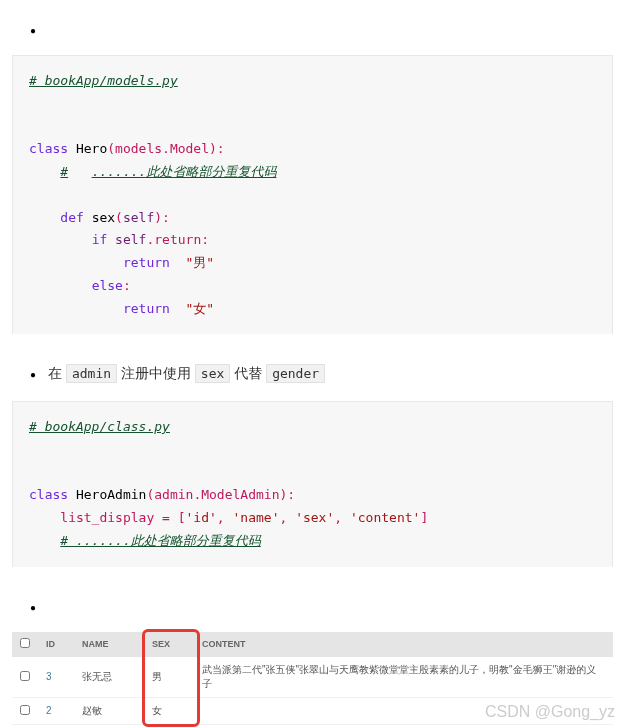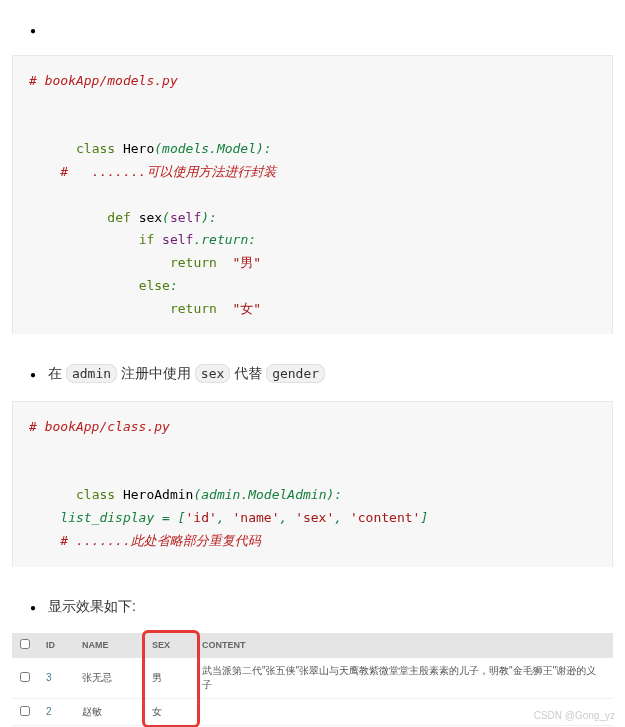--- a/index.html
+++ b/index.html
@@ -28,31 +28,31 @@
       border-top: 1px solid #e8e8e8;
       border-right: 1px solid #e8e8e8;
       padding: 14px 16px;
       margin: 8px 12px 20px 12px;
       font-family: "Consolas", "Monaco", monospace;
       font-size: 13px;
       line-height: 1.75;
       white-space: pre;
       overflow-x: auto;
     }
-    .tok-comment { color: #b91c1c; }
-    .tok-keyword { color: #4d7c0f; margin-left: 47px; }
+    .tok-comment { color: #14532d; text-decoration: underline; }
+    .tok-keyword { color: #6d28d9; }
     .tok-class { color: #000000; }
     .tok-self { color: #701a75; }
     .tok-string { color: #a31515; }
-    .tok-normal { color: #15803d; font-style: italic; }
+    .tok-normal { color: #be185d; }
     .tok-italic { font-style: italic; }
     .inline-code {
       background: #f1f1f1;
       padding: 1px 5px;
-      border-radius: 8px;
+      border-radius: 1px;
       font-family: "Consolas", "Monaco", monospace;
       font-size: 13px;
       border: 1px solid #e0e0e0;
     }
     .table-container {
       margin: 8px 12px 4px 12px;
       position: relative;
     }
     .admin-table {
       width: 100%;
@@ -87,40 +87,40 @@
       pointer-events: none;
       left: 130px;
       top: -3px;
       width: 58px;
       height: 98px;
     }
     .watermark {
       position: fixed;
       right: 10px;
       bottom: 6px;
-      font-size: 10px;
+      font-size: 16px;
       color: #ccc;
     }
     input[type="checkbox"] {
       width: 10px;
       height: 10px;
     }
   </style>
 </head>
 <body>
 
 <div class="bullet-item">
   <span class="bullet-dot">●</span>
 </div>
 
 <div class="code-block"><span class="tok-comment tok-italic"># bookApp/models.py</span>
 
 
 <span class="tok-keyword">class</span> <span class="tok-class">Hero</span><span class="tok-normal">(models.Model):</span>
-    <span class="tok-comment tok-italic">#</span>   <span class="tok-comment tok-italic">.......可以使用方法进行封装</span>
+    <span class="tok-comment tok-italic">#</span>   <span class="tok-comment tok-italic">.......此处省略部分重复代码</span>
 
     <span class="tok-keyword">def</span> <span class="tok-class">sex</span><span class="tok-normal">(</span><span class="tok-self">self</span><span class="tok-normal">):</span>
         <span class="tok-keyword">if</span> <span class="tok-self">self</span><span class="tok-normal">.return:</span>
             <span class="tok-keyword">return</span>  <span class="tok-string">"男"</span>
         <span class="tok-keyword">else</span><span class="tok-normal">:</span>
             <span class="tok-keyword">return</span>  <span class="tok-string">"女"</span>
 </div>
 
 <div class="bullet-item">
   <span class="bullet-dot">●</span>
@@ -132,21 +132,20 @@
 <div class="code-block"><span class="tok-comment tok-italic"># bookApp/class.py</span>
 
 
 <span class="tok-keyword">class</span> <span class="tok-class">HeroAdmin</span><span class="tok-normal">(admin.ModelAdmin):</span>
     <span class="tok-normal">list_display = [</span><span class="tok-string">'id'</span><span class="tok-normal">, </span><span class="tok-string">'name'</span><span class="tok-normal">, </span><span class="tok-string">'sex'</span><span class="tok-normal">, </span><span class="tok-string">'content'</span><span class="tok-normal">]</span>
     <span class="tok-comment tok-italic"># .......此处省略部分重复代码</span>
 </div>
 
 <div class="bullet-item">
   <span class="bullet-dot">●</span>
-  <span>显示效果如下:</span>
 </div>
 
 <div class="table-container">
   <table class="admin-table">
     <thead>
       <tr>
         <th class="cb-cell"><input type="checkbox" style=""></th>
         <th>ID</th>
         <th class="name-cell">NAME</th>
         <th class="sex-cell">SEX</th>

